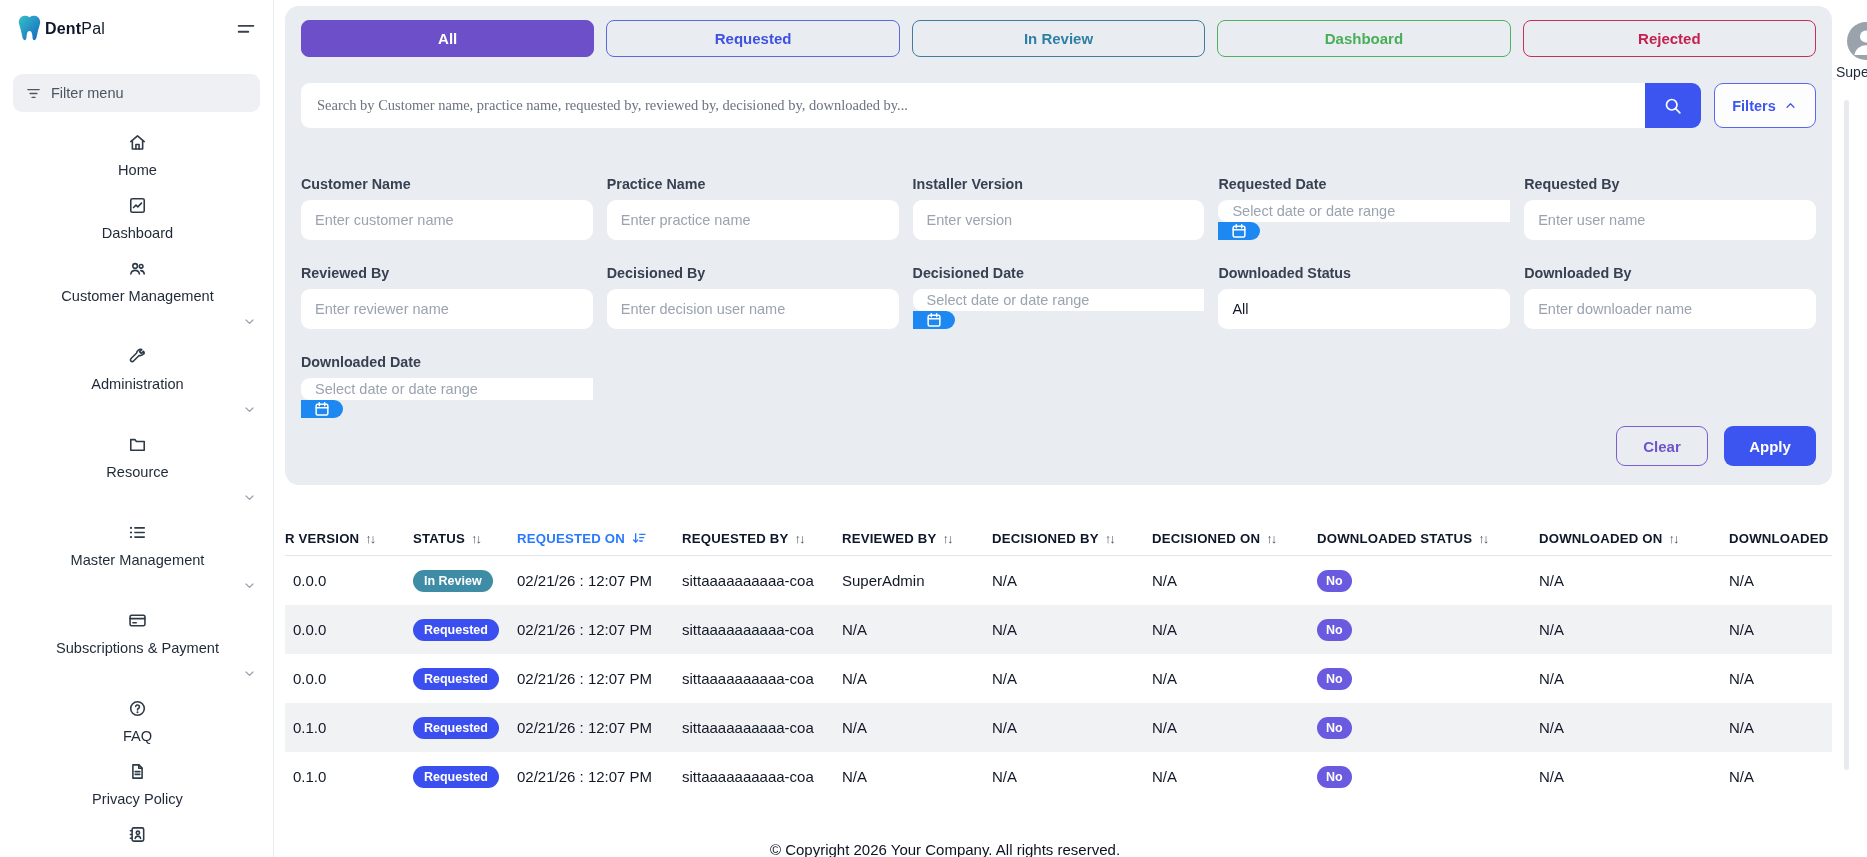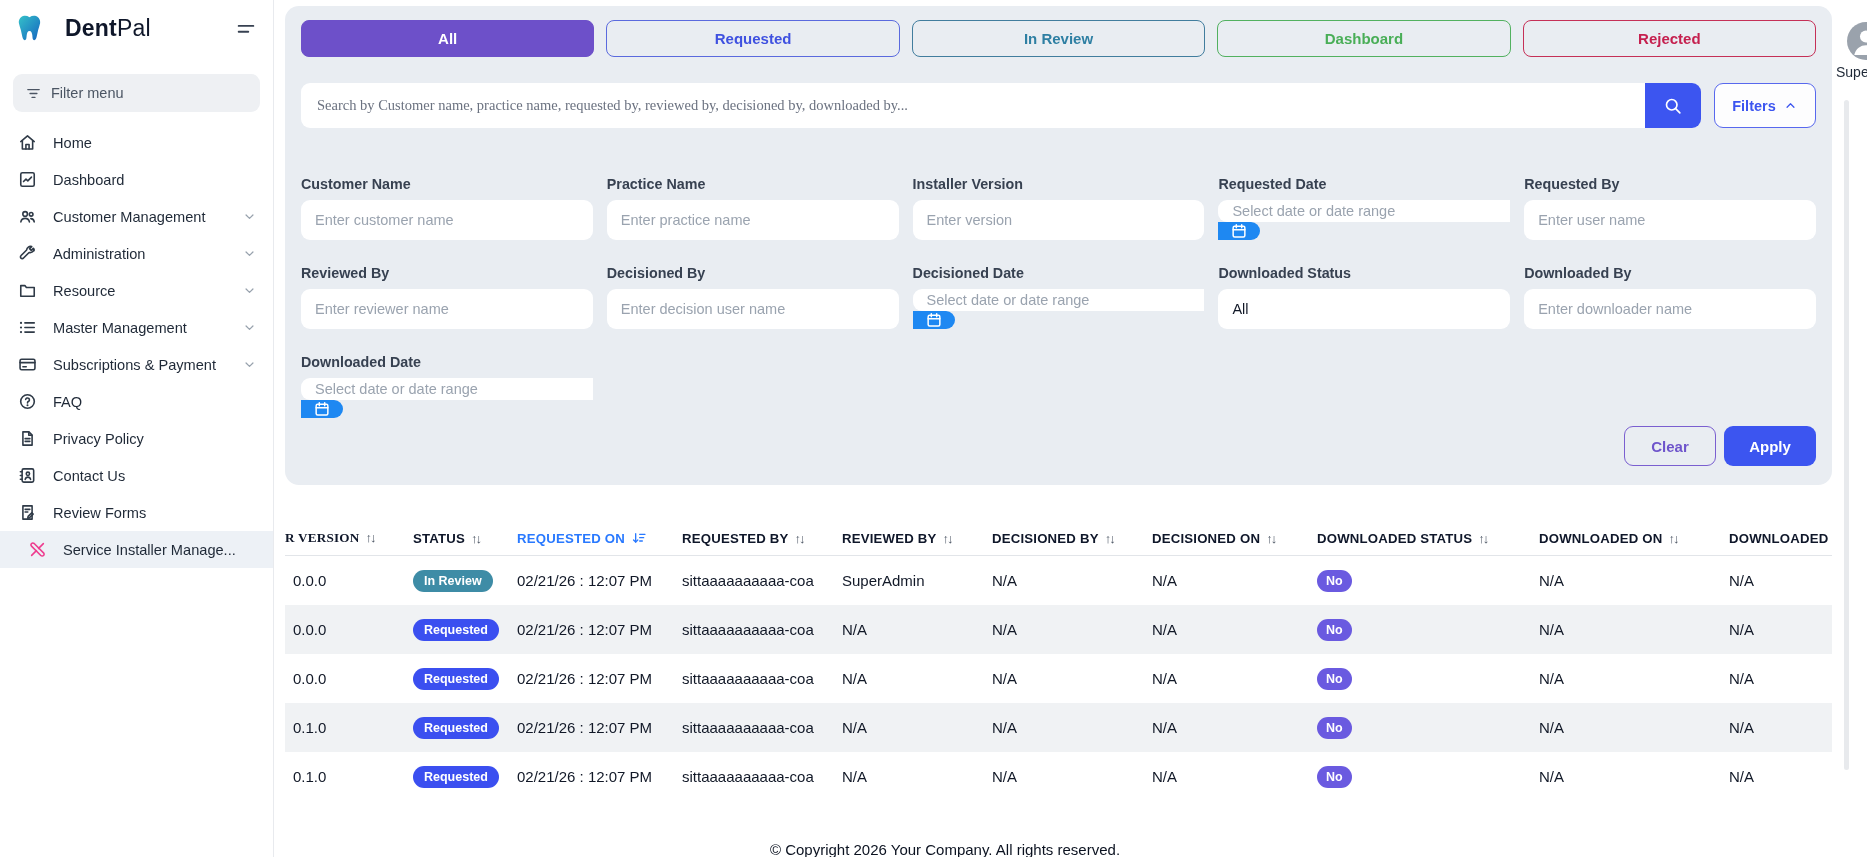--- a/index.html
+++ b/index.html
@@ -4,26 +4,26 @@
 <style>
   * { margin:0; padding:0; box-sizing:border-box; }
   html,body { width:1867px; height:857px; font-family:"Liberation Sans",sans-serif; background:#fff; overflow:hidden; }
   body { position:relative; color:#111827; }
 
   
   .sidebar { position:absolute; left:0; top:0; bottom:0; width:274px; background:#fff; border-right:1px solid #e8eaee; z-index:4; }
   .logo-row { display:flex; align-items:center; padding:13px 16px 6px 14px; }
   .logo-ic { width:31px; height:31px; flex:none; }
   .logo-ic svg { width:100%; height:100%; display:block; }
-  .brand { font-size:23px; margin-left:20px; color:#0f172a; letter-spacing:.2px; }
+  .brand { font-size:16px; margin-left:0; color:#0f172a; letter-spacing:.2px; }
   .brand .b { font-weight:700; } .brand .l { font-weight:400; }
   .collapse-btn { margin-left:auto; width:22px; height:22px; color:#374151; cursor:pointer; }
   .filter-menu { margin:24px 13px 12px; background:#eef0f3; border-radius:9px; height:38px; display:flex; align-items:center; padding:0 12px; color:#4b5563; gap:9px; font-size:14.5px; cursor:text; }
   .fm-ic { width:17px; height:17px; color:#4b5563; flex:none; }
-  .nav-item { display:flex; align-items:center; gap:16px; padding:9px 16px 9px 18px; font-size:14.6px; color:#1f2937; cursor:pointer; }
+  .nav-item { display:flex; align-items:center; gap:10px; padding:9px 16px 9px 18px; font-size:14.6px; color:#1f2937; cursor:pointer;flex-direction:column; }
   .nav-item.active { background:#edf1f6;padding-left:28px; }
   .nav-icon { width:19px; height:19px; color:#2f3a47; flex:none; }
   .nav-icon svg { width:100%; height:100%; display:block; }
   .nav-icon.pink { color:#ee3d8f; }
   .chev { margin-left:auto; width:15px; height:15px; color:#98a2ad; }
   .chev svg { width:100%; height:100%; }
 
   svg.s { fill:none; stroke:currentColor; stroke-width:2; stroke-linecap:round; stroke-linejoin:round; }
 
   
@@ -53,29 +53,29 @@
   .fgrid { display:grid; grid-template-columns:repeat(5,1fr); column-gap:14px; row-gap:25px; margin-top:48px; }
   .field-label { font-size:14.3px; font-weight:600; color:#374151; margin-bottom:8px; }
   .tinput { width:100%; height:40px; background:#fff; border:none; border-radius:9px; padding:0 14px; font-size:14.5px; color:#111827; outline:none; font-family:inherit; }
   .tinput::placeholder { color:#9aa3af; }
   .date-wrap { display:flex; height:40px;flex-direction:column; }
   .date-wrap .tinput { border-radius:9px 0 0 9px; flex:1; min-width:0; }
   .cal-btn { width:42px; border:none; background:var(--cal,#1e88f2); border-radius:0 9px 9px 0; color:#fff; display:flex; align-items:center; justify-content:center; cursor:pointer; }
   .cal-btn svg { width:18px; height:18px; }
   .select-box { height:40px; background:#fff; border-radius:9px; padding:0 14px; display:flex; align-items:center; font-size:14.5px; color:#111827; cursor:pointer; }
 
-  .actions { display:flex; justify-content:flex-end; gap:8px; margin-top:8px;align-items:flex-end; }
+  .actions { display:flex; justify-content:flex-end; gap:16px; margin-top:8px;align-items:flex-end; }
   .btn-clear { width:92px; height:40px; border-radius:9px; border:1.5px solid #7a5fd0; color:#6e54cb; background:transparent; font-size:15px; font-weight:700; cursor:pointer; font-family:inherit; }
   .btn-apply { width:92px; height:40px; border-radius:9px; border:none; background:var(--blue,#3c55f0); color:#fff; font-size:15px; font-weight:700; cursor:pointer; font-family:inherit; }
 
   
   .table-zone { margin:36px 0 0 11px; width:1547px; overflow:hidden; background:#fff; }
   .t-head { display:flex; align-items:center; height:35px; border-bottom:1px solid #e2e5e9; background:#fff; }
   .t-cell { flex:none; padding:0 8px; overflow:hidden; white-space:nowrap; }
-  .t-head .t-cell:first-child { padding-left:0;font-family:Liberation Serif, serif; }
+  .t-head .t-cell:first-child { padding-left:0; }
   .h-cell { font-size:13.2px; font-weight:700; color:#0f172a; letter-spacing:.2px; display:flex; align-items:center; gap:6px; cursor:pointer; }
   .h-cell.active { color:var(--sort,#2979ff); }
   .sort { color:#4b5563; font-size:13px; letter-spacing:-2px; padding-right:3px; font-weight:400; }
   .sorticon { width:16px; height:16px; display:inline-block; }
   .sorticon svg { width:100%; height:100%; }
   .t-row { display:flex; align-items:center; height:49px; font-size:15px; color:#111827; }
   .t-row:nth-child(even) { background:#f0f2f4; }
   .badge { display:inline-block; padding:4px 11px; border-radius:11px; color:#fff; font-size:12.5px; font-weight:700; }
   .badge-in-review { background:var(--b-rev,#3e8ca6); }
   .badge-requested { background:var(--b-req,#3b4ff0); }

